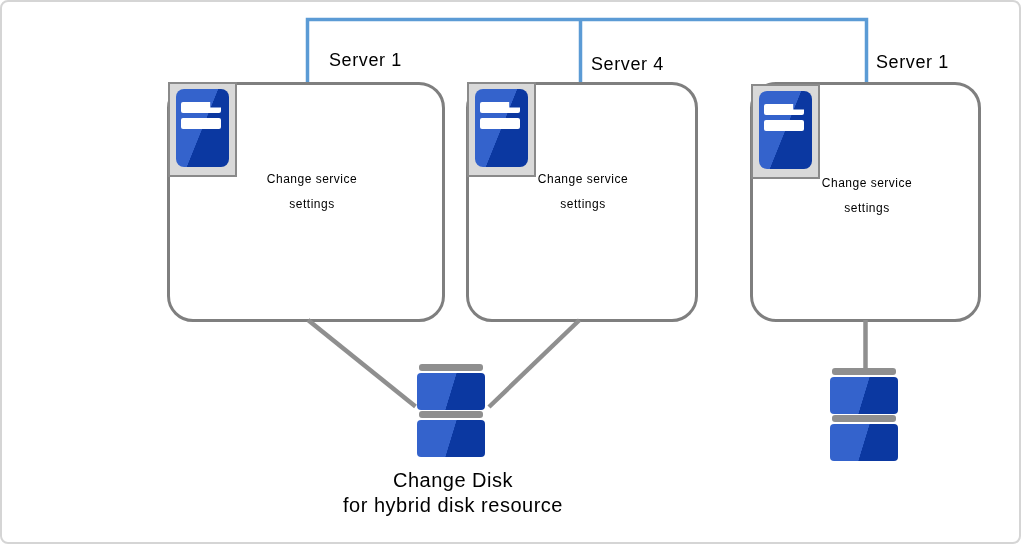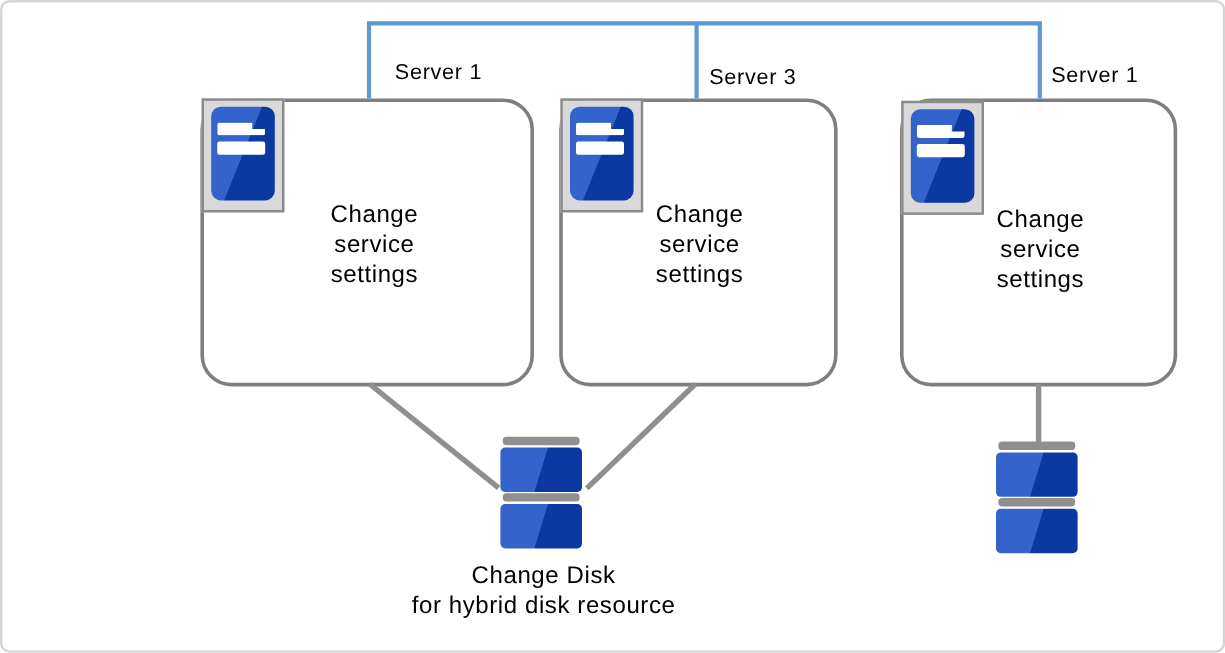--- a/index.html
+++ b/index.html
@@ -32,21 +32,21 @@
     position:absolute;z-index:4;
     font-size:18px;letter-spacing:.6px;white-space:nowrap;
   }
   .slabel1{left:327px;top:48px;}
   .slabel2{left:589px;top:52px;}
   .slabel3{left:874px;top:50px;}
 
   .server-body{
     position:absolute;z-index:4;
     width:120px;text-align:center;
-    font-size:20px;line-height:25px;letter-spacing:.5px;
+    font-size:12px;line-height:25px;letter-spacing:.5px;
   }
   .sbody1{left:250px;top:165px;}
   .sbody2{left:521px;top:165px;}
   .sbody3{left:805px;top:169px;}
 
   .server-icon{
     position:absolute;z-index:3;
     box-sizing:border-box;
     width:69px;height:95px;
     background:var(--icon-frame-bg,#d9d9d9);
@@ -91,21 +91,21 @@
 <div class="canvas">
 
   <svg class="wires" viewBox="0 0 1017 540">
     <path d="M305.5 80 V17.5 H864.5 V80 M578.5 17.5 V80" fill="none" stroke="var(--network-line,#5B9BD5)" stroke-width="3.5"></path>
     <path d="M306 318 L413.5 404.5" fill="none" stroke="var(--connector-line,#8F8F8F)" stroke-width="4.5"></path>
     <path d="M577.5 318 L487 405" fill="none" stroke="var(--connector-line,#8F8F8F)" stroke-width="4.5"></path>
     <path d="M863.5 318 V367" fill="none" stroke="var(--connector-line,#8F8F8F)" stroke-width="4.5"></path>
   </svg>
 
   <div class="server-label slabel1">Server 1</div>
-  <div class="server-label slabel2">Server 3</div>
+  <div class="server-label slabel2">Server 4</div>
   <div class="server-label slabel3">Server 1</div>
 
   <div class="server-box box1"></div>
   <div class="server-box box2"></div>
   <div class="server-box box3"></div>
 
   <div class="server-body sbody1">Change service settings</div>
   <div class="server-body sbody2">Change service settings</div>
   <div class="server-body sbody3">Change service settings</div>
 

